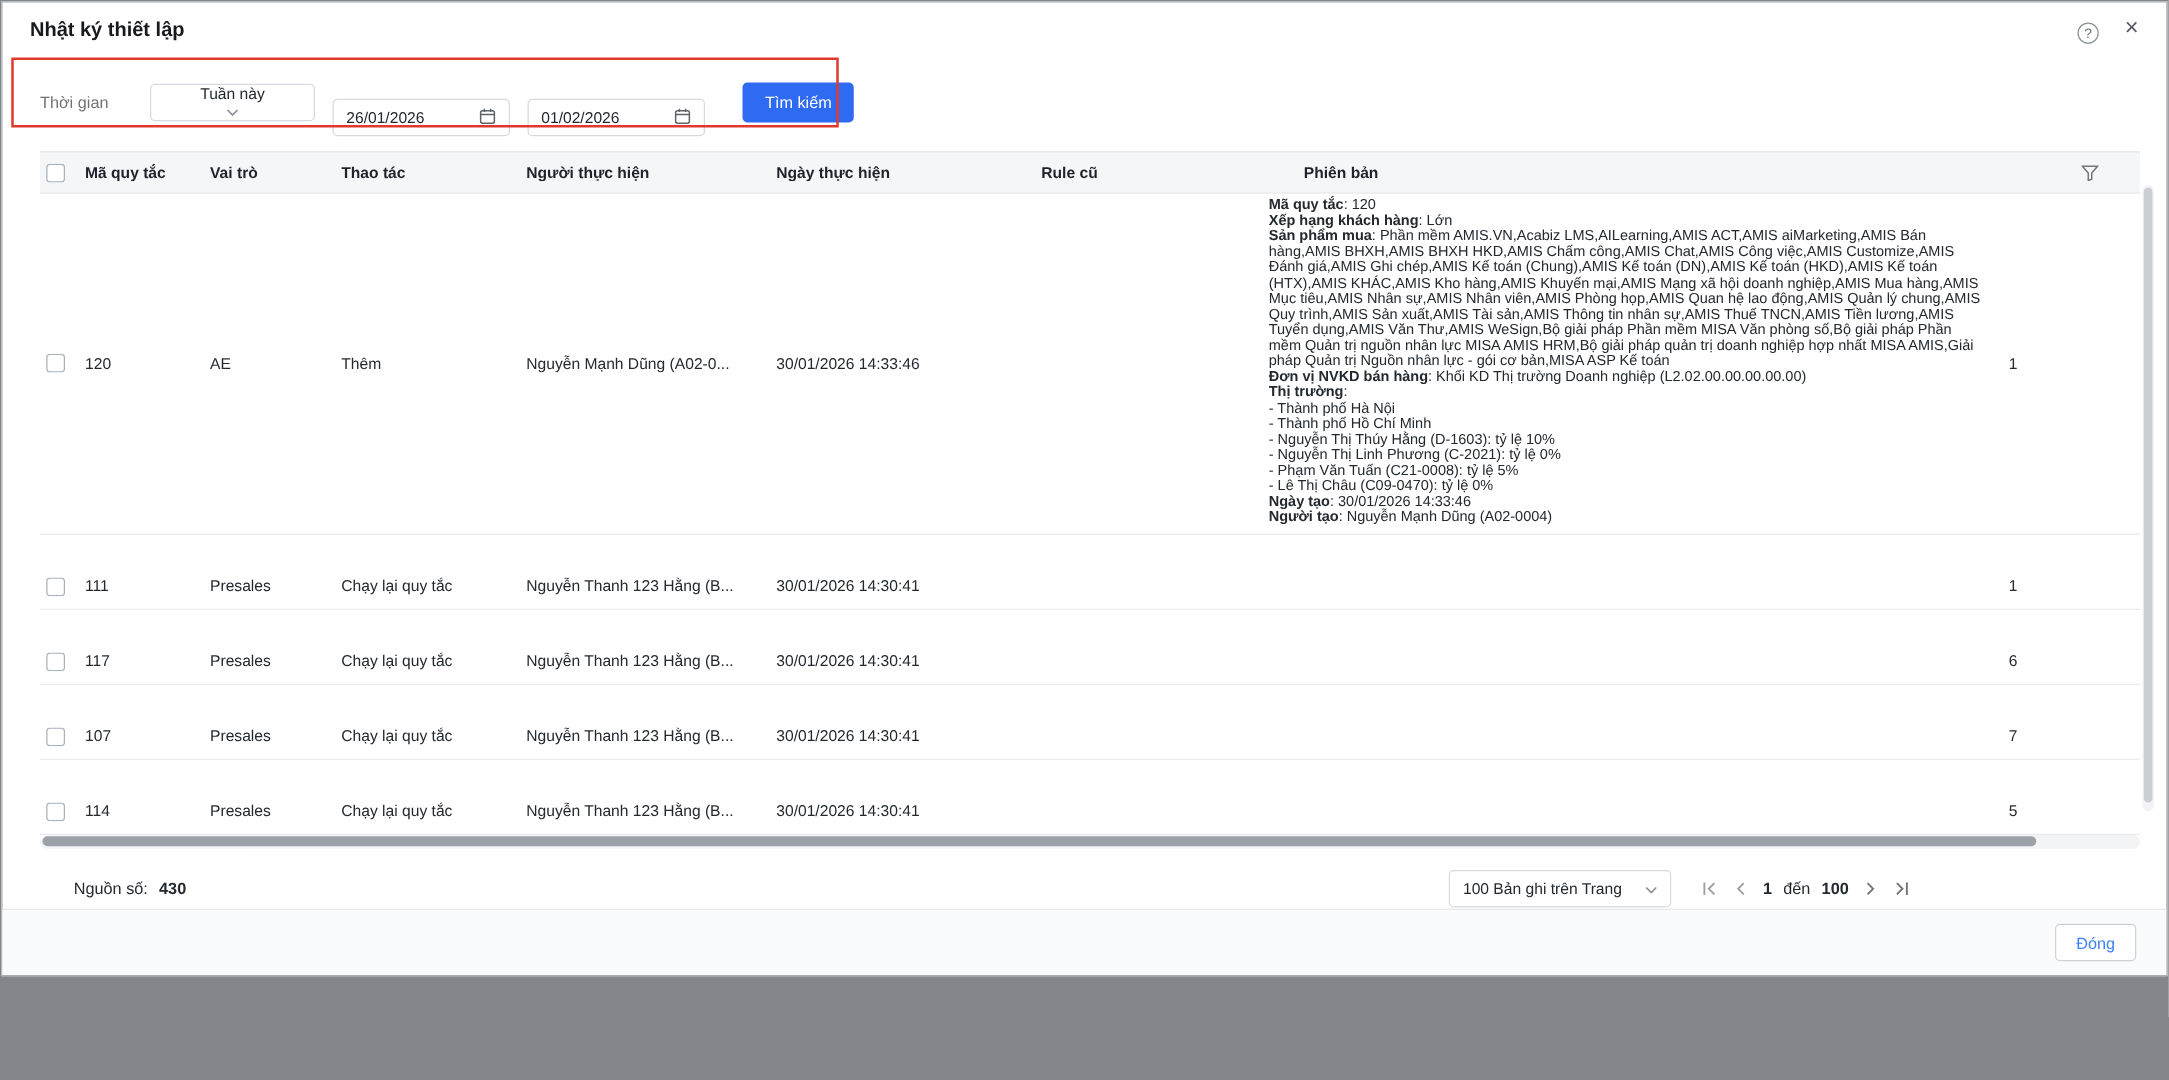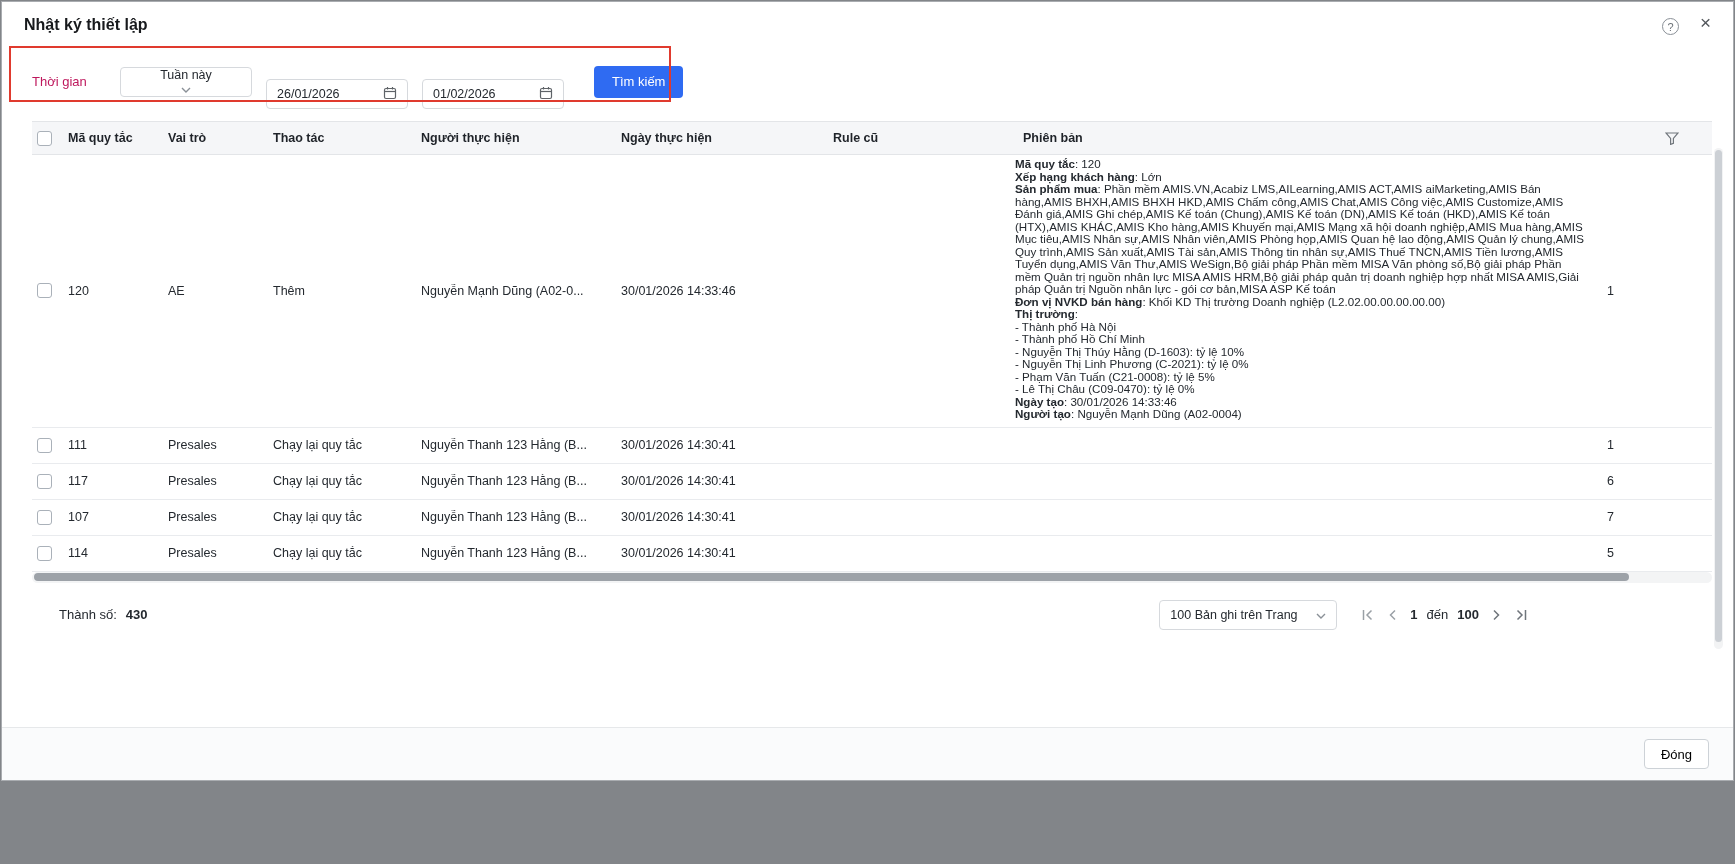--- a/index.html
+++ b/index.html
@@ -16,44 +16,44 @@
               border:1px solid #8a9097; border-radius:50%; color:#6b7177; font-size:11px;
               display:flex; align-items:center; justify-content:center; cursor:pointer; }
   .close-btn { position:absolute; right:22px; top:11px; font-size:19px; color:#53575c;
                cursor:pointer; line-height:1; }
 
   
   .filter-area { position:relative; height:58px; padding:13px 0 0 30px;
                  display:flex; align-items:center; gap:14px; }
   .red-box { position:absolute; left:7px; top:0; width:662px; height:56px;
              border:2px solid #e03a2e; pointer-events:none; z-index:5; }
-  .filter-label { font-size:13px; color:#be185d; width:74px; flex:0 0 74px; }
+  .filter-label { font-size:13px; color:#737373; width:74px; flex:0 0 74px; }
   .select, .date-input { height:30px; border:1px solid #d6d9dd; border-radius:4px;
       background:#fff; display:flex; align-items:center; justify-content:space-between;
       font-size:12.5px; color:#24292f; padding:0 10px; cursor:pointer; }
   .select { width:132px;flex-direction:column; }
   .date-input { width:142px;margin-top:25px; }
   .btn-primary { height:32px; padding:0 18px; background:#2f6bf2; color:#fff; border:none;
                  border-radius:4px; font-size:13px; cursor:pointer;margin-left:16px; }
 
   
   .table-area { position:relative; margin:17px 0 0 30px; width:1680px;
                 --cols: 36px 100px 105px 148px 200px 212px 182px 580px 90px 1fr; }
   .thead { display:grid; grid-template-columns:var(--cols); height:34px; background:#f5f6f8;
            border-top:1px solid #e3e5e8; border-bottom:1px solid #e3e5e8;
            align-items:center; font-weight:700; font-size:12.5px; color:#1f2329; }
   .trow { display:grid; grid-template-columns:var(--cols); border-bottom:1px solid #e9ebee;
           align-items:center; font-size:12.5px; color:#24292f; background:#fff; }
-  .trow.short { height:36px; }
+  .trow.short { height:36px;margin-top:24px; }
   .cell { padding-right:8px; overflow:hidden; white-space:nowrap; text-overflow:ellipsis; }
   .cb-cell { display:flex; justify-content:flex-start; padding-left:5px; }
   .cb { width:15px; height:15px; border:1.5px solid #aab1b9; border-radius:3px;
         background:#fff; display:inline-block; cursor:pointer; }
   .ver-cell { padding-left:12px; }
-  .ver-head { padding-left:8px; }
+  .ver-head { padding-left:8px;margin-left:20px; }
   .filter-cell { display:flex; justify-content:flex-end; padding-right:6px; cursor:pointer; }
 
   .rule-cell { align-self:start; padding:3px 8px 6px 0; white-space:normal; }
   .rule-text { font-size:11.6px; line-height:12.5px; color:#24292f; word-break:break-word; }
   .rule-text b { font-weight:700; }
 
   
   .hscroll { margin:0 0 0 30px; width:1680px; height:11px; background:#f3f4f5;
              border-radius:6px; position:relative; }
   .hthumb { position:absolute; left:2px; top:1.5px; height:8px; width:1595px;
@@ -75,21 +75,21 @@
   .pager { display:flex; align-items:center; gap:13px; margin-left:24px; }
   .pager .pg { cursor:pointer; display:flex; align-items:center; }
   .range { font-size:13px; color:#24292f; display:flex; gap:9px; align-items:center; }
   .range b { font-weight:700; }
 
   
   .dlg-footer { position:absolute; left:0; right:0; bottom:0; height:53px; background:#fafbfc;
                 border-top:1px solid #e6e8ea; display:flex; align-items:center;
                 justify-content:flex-end; padding-right:24px; }
   .btn-secondary { height:30px; padding:0 16px; background:#fff; border:1px solid #cdd2d7;
-                   border-radius:4px; font-size:13px; color:#000000; cursor:pointer; }
+                   border-radius:4px; font-size:13px; color:#3b82f6; cursor:pointer; }
 </style>
 </head>
 <body>
 
 <div class="dialog">
 
   <div class="dlg-header">
     <span class="dlg-title">Nhật ký thiết lập</span>
     <span class="help-btn">?</span>
     <span class="close-btn">×</span>
@@ -244,21 +244,21 @@
     <div class="hscroll" style="margin-left:0">
       <div class="hthumb"></div>
     </div>
   </div>
 
   <div class="vscroll">
     <div class="vthumb"></div>
   </div>
 
   <div class="summary">
-    <span class="total-label">Thành số:</span>
+    <span class="total-label">Nguồn số:</span>
     <span class="total-value">430</span>
 
     <div class="summary-right">
       <div class="pagesize-select">
         <span>100 Bản ghi trên Trang</span>
         <span>
           <svg width="10" height="6" viewBox="0 0 10 6">
               <polyline points="1,1 5,5 9,1" fill="none" stroke="#8a9097" stroke-width="1.4"></polyline>
             </svg>
         </span>

